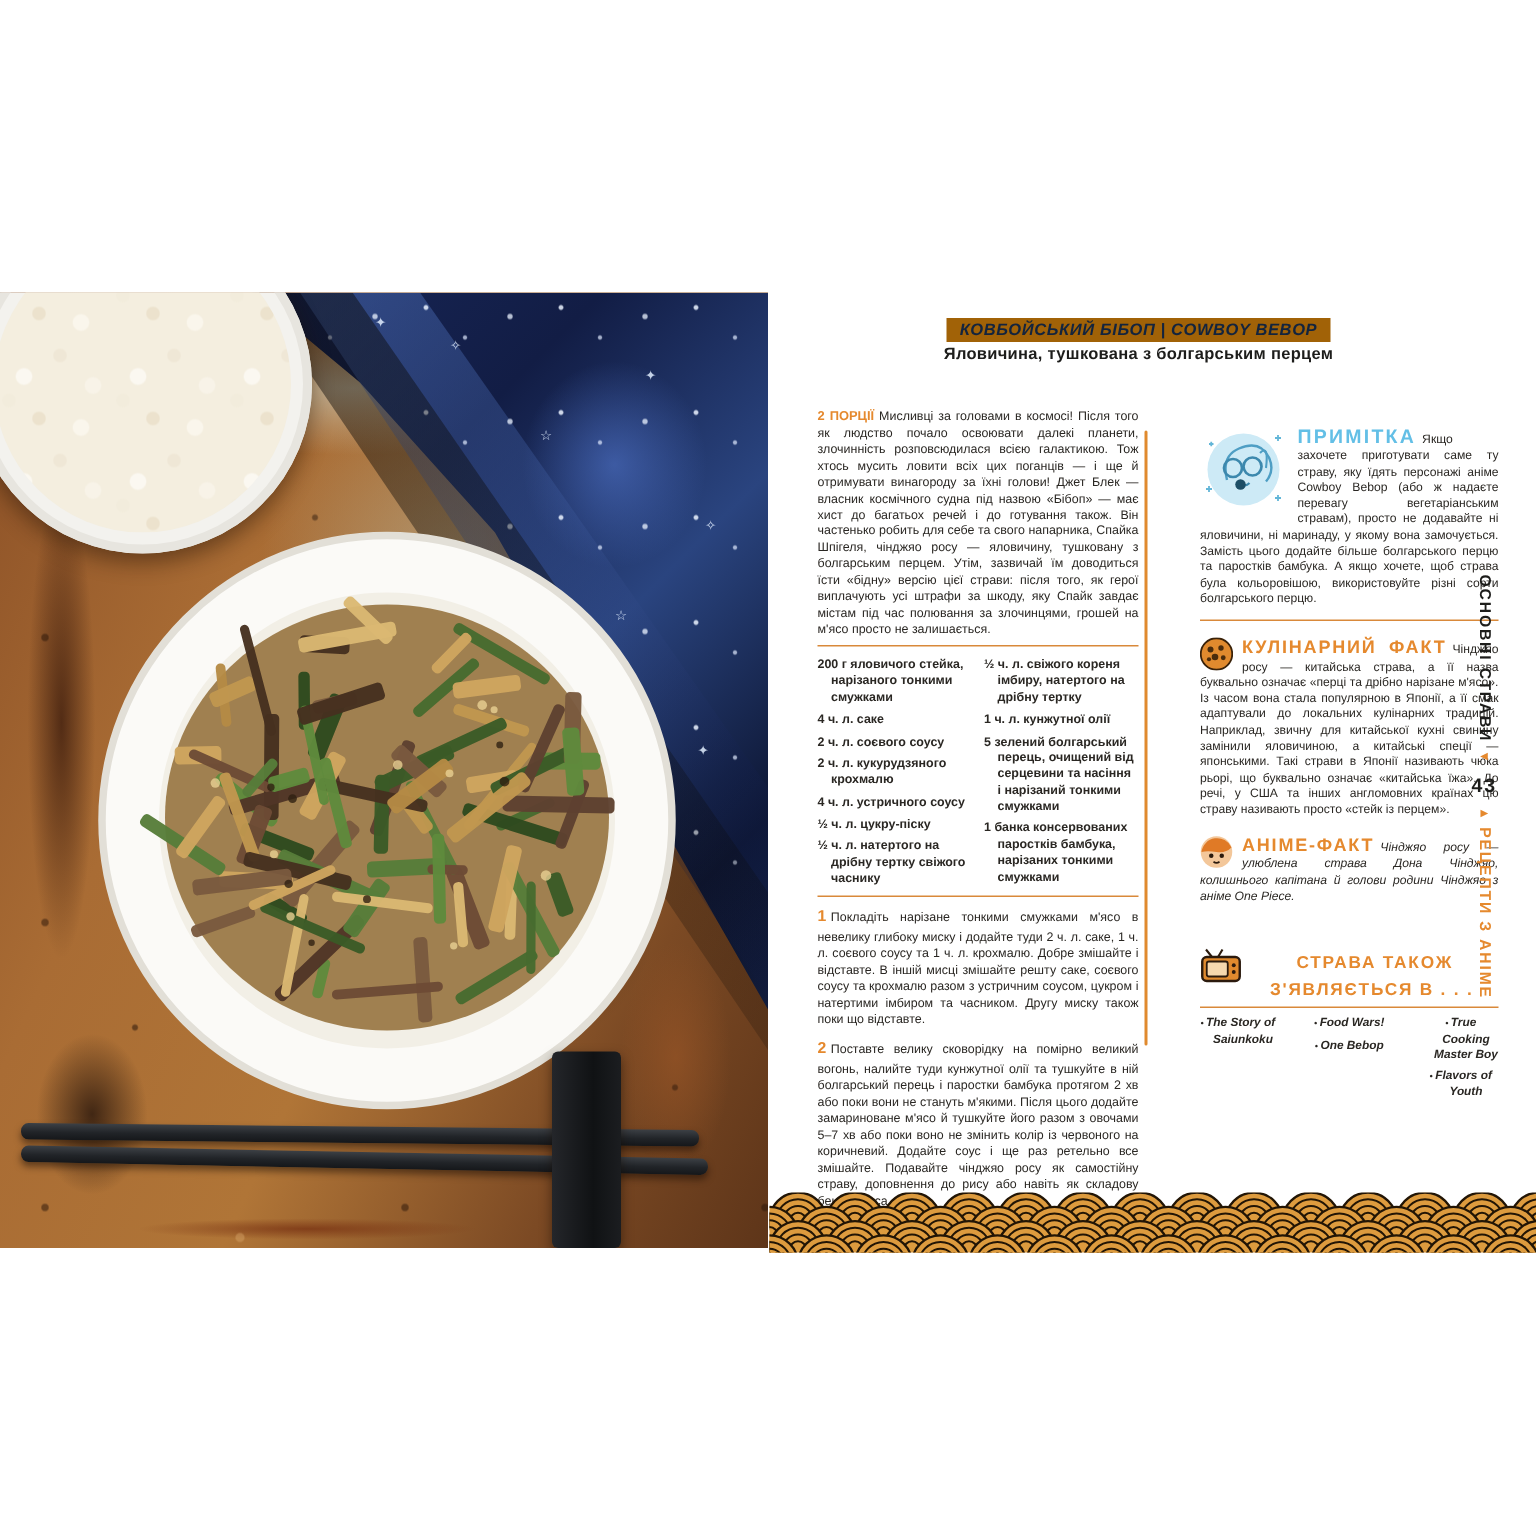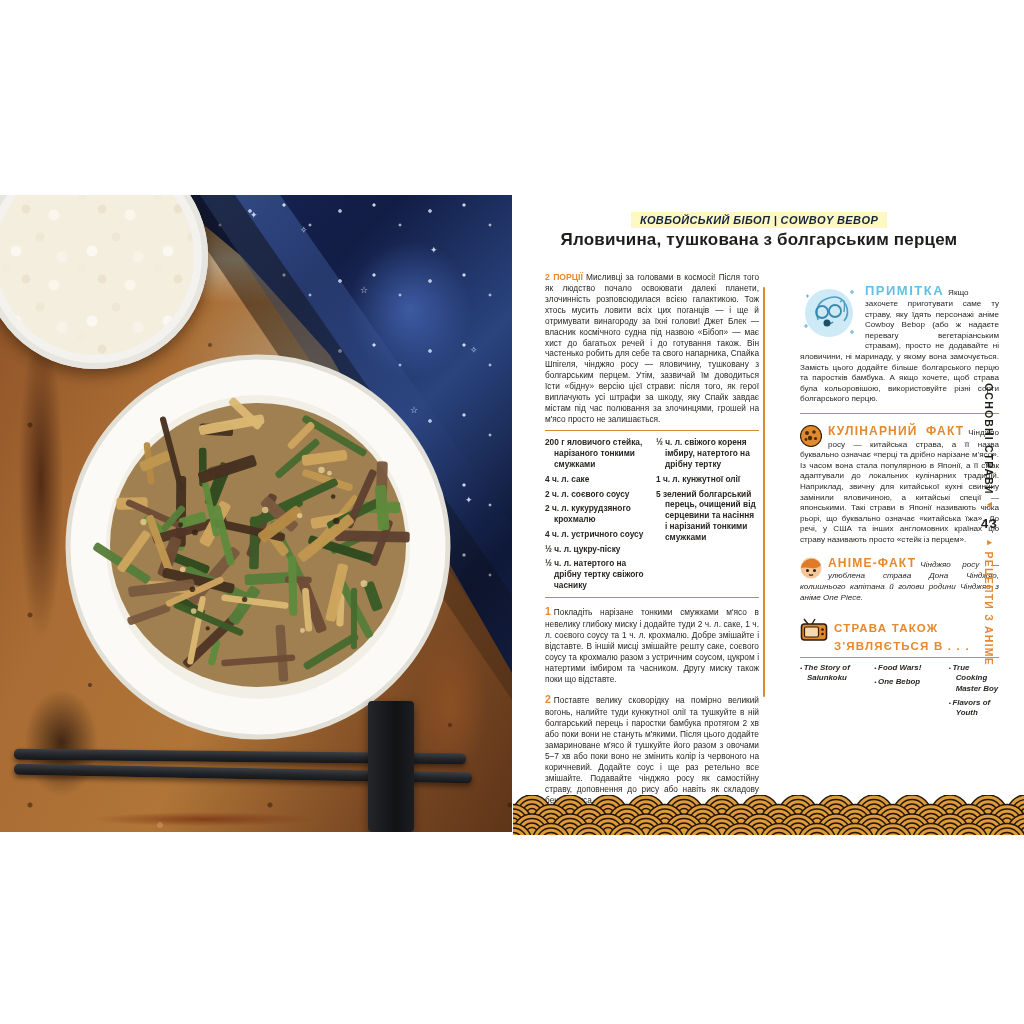--- a/index.html
+++ b/index.html
@@ -67,43 +67,43 @@
   }
   .plate{position:absolute;left:64px;top:158px;width:388px;height:388px;}
   .chopstick{position:absolute;height:11px;border-radius:5px;
     background:linear-gradient(180deg,#3c4045,#212428 55%,#15171a);box-shadow:0 3px 5px rgba(20,10,4,.5);}
   .cs1{left:14px;top:556px;width:452px;transform:rotate(.6deg);}
   .cs2{left:14px;top:573px;width:458px;transform:rotate(1.1deg);}
   .cs-rest{position:absolute;left:368px;top:506px;width:46px;height:131px;border-radius:4px;
     background:linear-gradient(90deg,#24262a,#101214 60%,#1b1d20);box-shadow:0 4px 8px rgba(20,10,4,.5);}
   
   .rp-header{position:absolute;left:545px;top:210px;width:428px;text-align:center;}
-  .kicker{display:inline-block;background:#fef9c3;color:#13243e;font-style:italic;font-weight:bold;
+  .kicker{display:inline-block;background:#a16207;color:#13243e;font-style:italic;font-weight:bold;
     font-size:11px;letter-spacing:.4px;padding:2px 9px;}
   .title{font-size:35px;font-weight:900;color:#1d1d1b;letter-spacing:.5px;margin-top:2px;
     transform:scaleY(1.02);}
-  .subtitle{font-size:17px;font-weight:bold;color:#1d1d1b;margin-top:2px;letter-spacing:.2px;}
+  .subtitle{font-size:11px;font-weight:bold;color:#1d1d1b;margin-top:2px;letter-spacing:.2px;}
   .col-left{position:absolute;left:545px;top:272px;width:214px;}
   .col-right{position:absolute;left:800px;top:282px;width:199px;}
   .vrule{position:absolute;left:763px;top:287px;width:2px;height:410px;background:#e08a2e;border-radius:1px;}
   .hr-orange{border:0;border-top:1.6px solid #d9893a;margin:0;}
   .body-txt{font-size:8.3px;line-height:1.31;text-align:justify;color:#2a2723;}
   .servings{color:#e5892e;font-weight:bold;font-size:8.6px;}
   .ing-wrap{display:flex;gap:9px;margin-top:6px;}
   .ing-col{width:102px;}
   .ing-item{font-size:8.3px;font-weight:bold;line-height:1.3;margin-bottom:4px;
     padding-left:9px;text-indent:-9px;color:#2a2723;}
   .step{margin-top:7px;font-size:8.3px;line-height:1.33;text-align:justify;color:#2a2723;}
   .step .num{color:#e5892e;font-weight:bold;font-size:10.5px;margin-right:3px;}
   .note-icon{float:left;width:58px;height:62px;margin:0 7px 2px 0;}
   .h-blue{color:#63bfe6;font-weight:900;font-size:13px;letter-spacing:1.5px;margin-right:4px;}
   .h-orange{color:#e5892e;font-weight:900;font-size:12px;letter-spacing:1.2px;margin-right:4px;}
   .fact{margin-top:10px;}
   .fact-icon{float:left;width:22px;height:22px;margin:1px 6px 2px 0;}
-  .tv-row{margin-top:15px;}
+  .tv-row{margin-top:29px;text-align:center;}
   .tv-icon{float:left;width:28px;height:24px;margin:0 6px 0 0;}
   .appears-rule{border:0;border-top:1.6px solid #d9893a;margin:3px 0 5px 0;}
   .appears-cols{display:flex;gap:24px;}
   .appears-col{flex:1;}
   .appears-item{font-size:7.9px;font-style:italic;font-weight:bold;line-height:1.3;margin-bottom:4px;
     padding-left:7px;text-indent:-7px;color:#2a2723;}
   .appears-item::before{content:"• ";font-size:6px;}
   
   .side-tab{position:absolute;left:981px;top:383px;height:258px;writing-mode:vertical-rl;
     font-weight:900;font-size:10.5px;letter-spacing:1.2px;white-space:nowrap;}
@@ -264,20 +264,21 @@
       <div class="ing-item">2 ч. л. соєвого соусу</div>
       <div class="ing-item">2 ч. л. кукурудзяного крохмалю</div>
       <div class="ing-item">4 ч. л. устричного соусу</div>
       <div class="ing-item">½ ч. л. цукру-піску</div>
       <div class="ing-item">½ ч. л. натертого на дрібну тертку свіжого часнику</div>
     </div>
     <div class="ing-col">
       <div class="ing-item">½ ч. л. свіжого кореня імбиру, натертого на дрібну тертку</div>
       <div class="ing-item">1 ч. л. кунжутної олії</div>
       <div class="ing-item">5 зелений болгарський перець, очищений від серцевини та насіння і нарізаний тонкими смужками</div>
+      <div class="ing-item">1 банка консервованих паростків бамбука, нарізаних тонкими смужками</div>
     </div>
   </div>
   <hr class="hr-orange" style="margin-top:2px;">
   <div>
     <p class="step">
       <span class="num">1</span><span>Покладіть нарізане тонкими смужками м'ясо в невелику глибоку миску і додайте туди 2 ч. л. саке, 1 ч. л. соєвого соусу та 1 ч. л. крохмалю. Добре змішайте і відставте. В іншій мисці змішайте решту саке, соєвого соусу та крохмалю разом з устричним соусом, цукром і натертими імбиром та часником. Другу миску також поки що відставте.</span>
     </p>
     <p class="step">
       <span class="num">2</span><span>Поставте велику сковорідку на помірно великий вогонь, налийте туди кунжутної олії та тушкуйте в ній болгарський перець і паростки бамбука протягом 2 хв або поки вони не стануть м'якими. Після цього додайте замариноване м'ясо й тушкуйте його разом з овочами 5–7 хв або поки воно не змінить колір із червоного на коричневий. Додайте соус і ще раз ретельно все змішайте. Подавайте чінджяо росу як самостійну страву, доповнення до рису або навіть як складову бенто-бокса.</span>
     </p>

